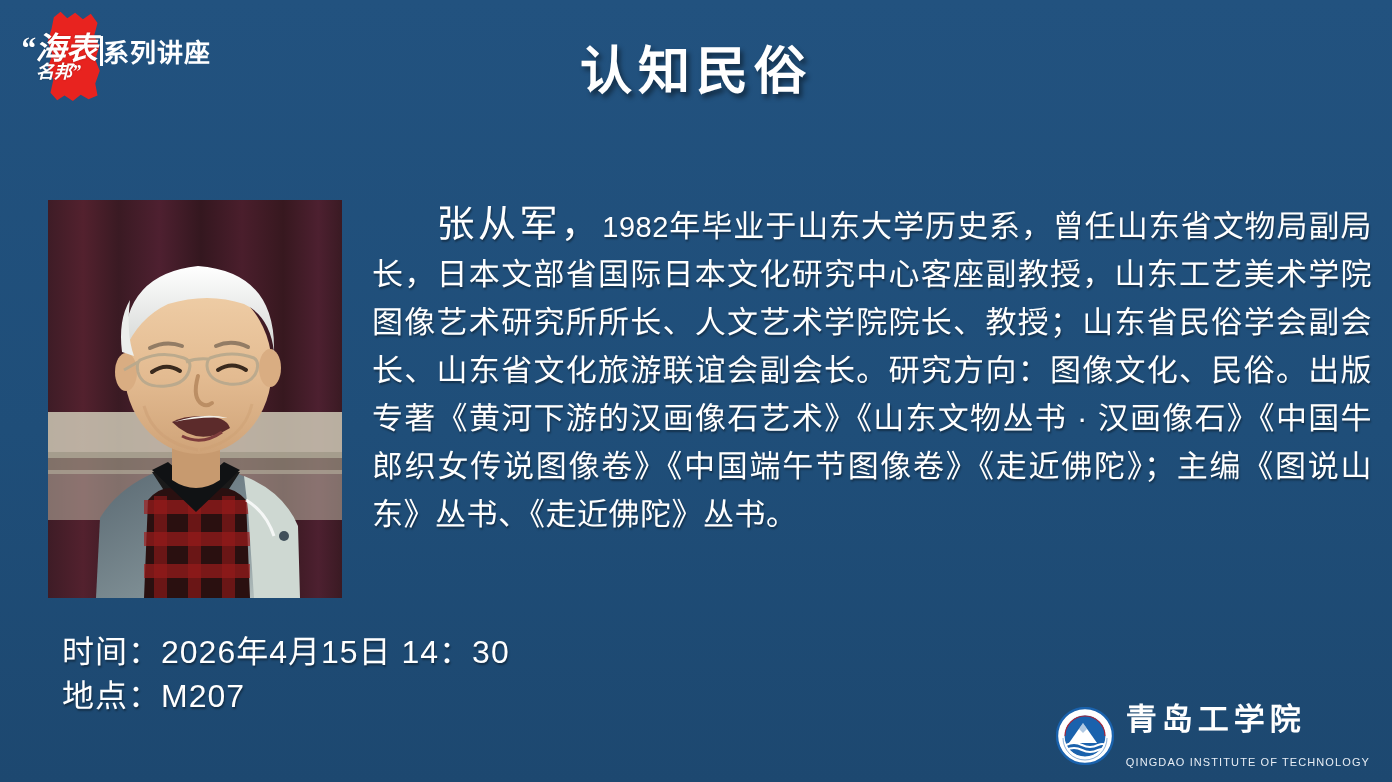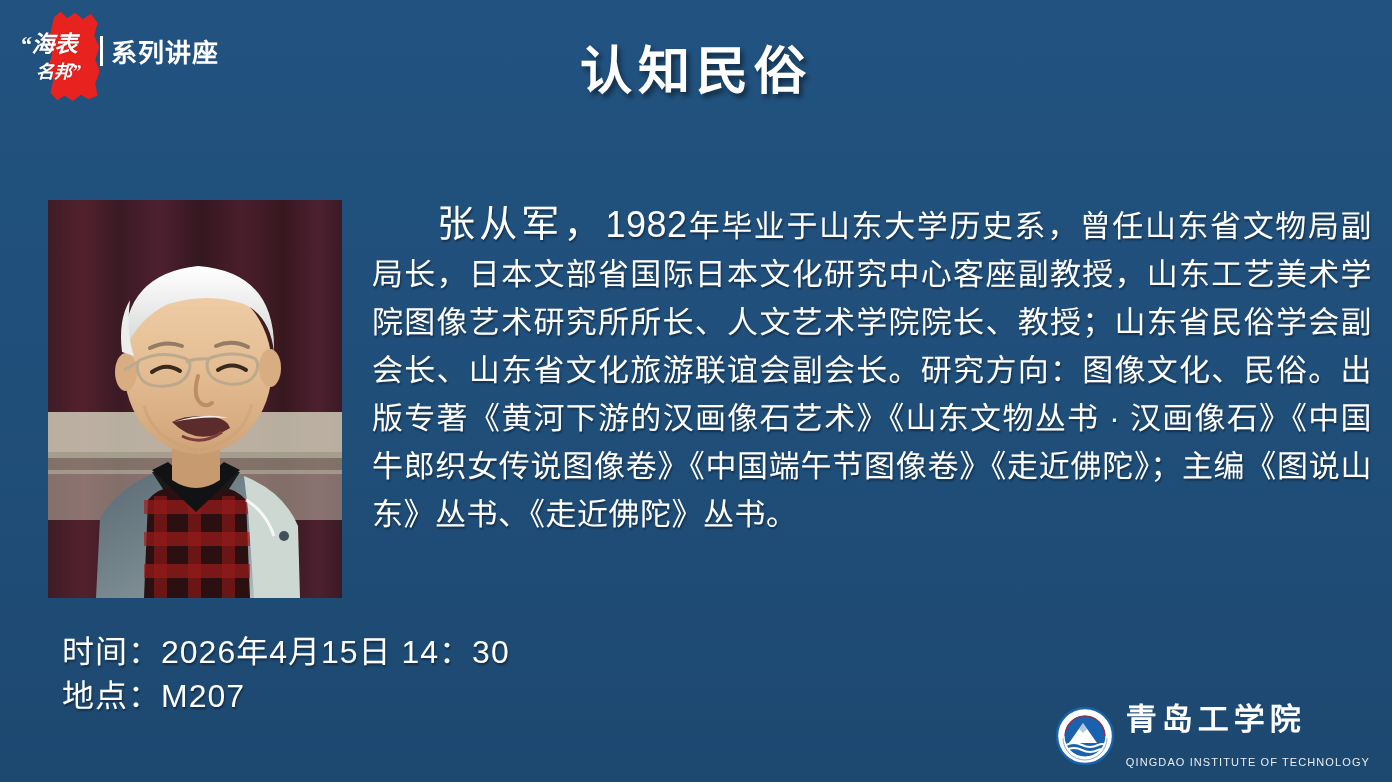--- a/index.html
+++ b/index.html
@@ -65,40 +65,40 @@
     font-weight: 700;
     font-style: italic;
     color: #ffffff;
     line-height: 0.95;
     letter-spacing: 0px;
   }
   .seal-line1 {
     position: absolute;
     left: 2px;
     top: 8px;
-    font-size: 23px;
+    font-size: 31px;
     white-space: nowrap;
     text-shadow: 0 0 2px rgba(0,0,0,.25);
   }
   .seal-line2 {
     position: absolute;
     left: 18px;
     top: 38px;
     font-size: 18px;
     white-space: nowrap;
     text-shadow: 0 0 2px rgba(0,0,0,.25);
   }
 
   .series {
     position: absolute;
     left: 100px;
     top: 32px;
     display: flex;
     align-items: center;
-    gap: 8px;
+    gap: 0;
   }
   .series-bar {
     width: 3px;
     height: 30px;
     background: #ffffff;
     display: inline-block;
   }
   .series-label {
     font-size: 26px;
     font-weight: 700;
@@ -149,21 +149,21 @@
     text-shadow: 1px 2px 2px rgba(0,0,0,.4);
     letter-spacing: 0.5px;
   }
   .bio-indent { display: inline-block; width: 64px; }
   .bio-name {
     font-size: 38px;
     font-weight: 500;
     letter-spacing: 3px;
     margin-top: 44px;
   }
-  .bio-year { font-size: 36px; }
+  .bio-year { font-size: 29px; }
 
   
   .info {
     position: absolute;
     left: 50px;
     top: 630px;
     font-size: 32px;
     line-height: 44px;
     letter-spacing: 1px;
     color: #ffffff;

